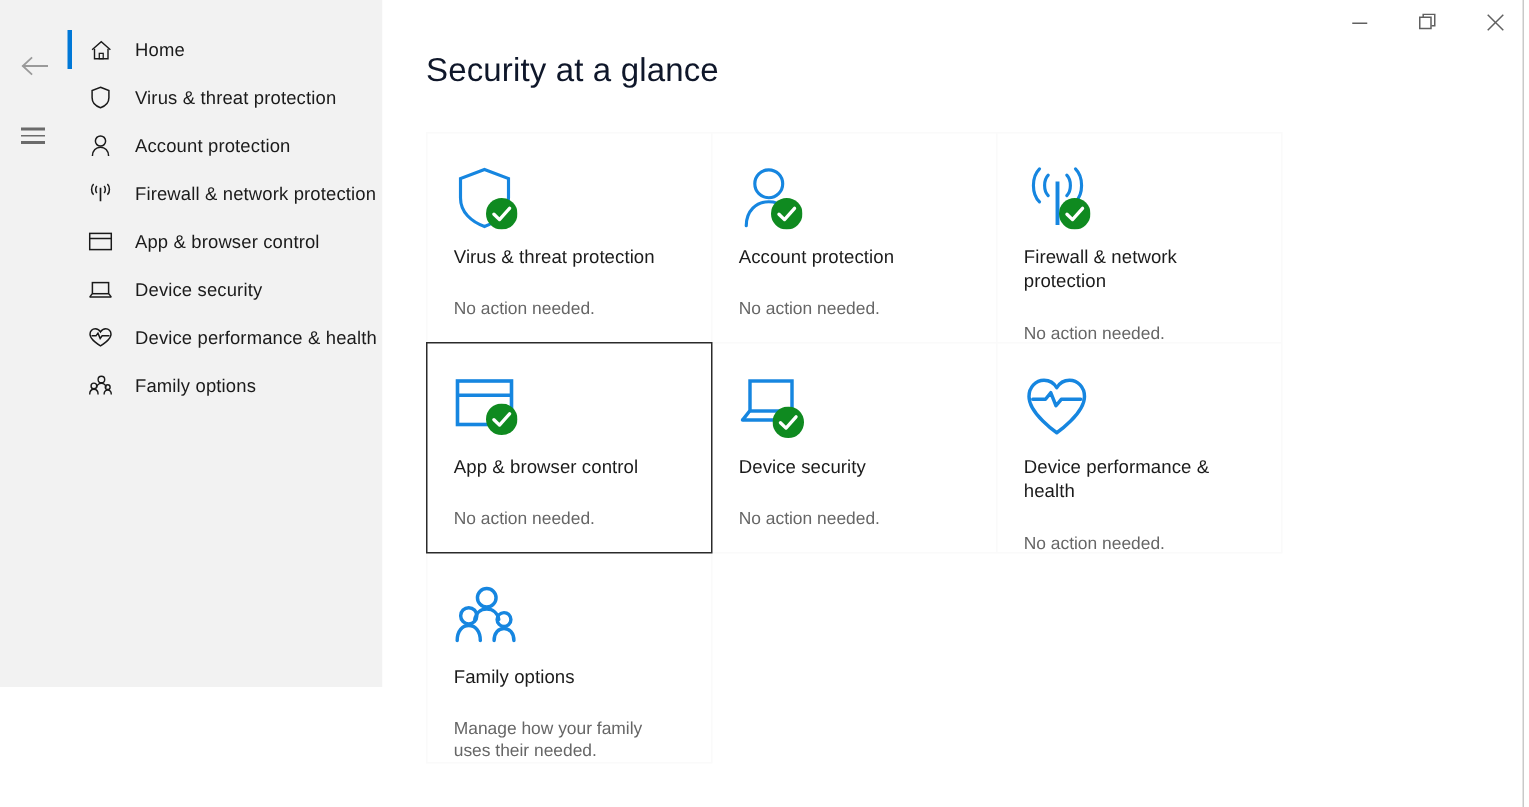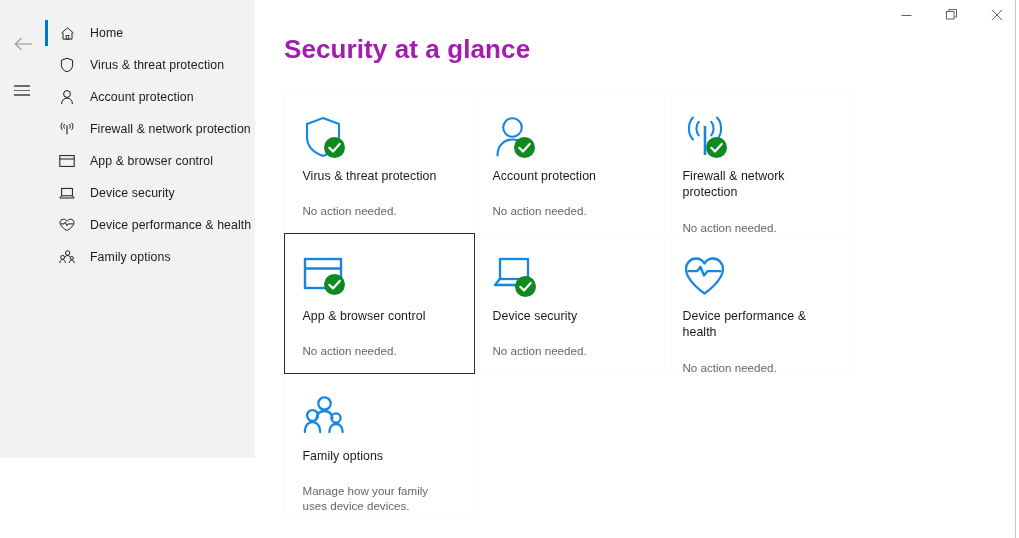--- a/index.html
+++ b/index.html
@@ -88,21 +88,21 @@
   .main {
     flex: 1 1 auto; height: 538px;
     background: #ffffff;
     position: relative;
     overflow: hidden;
   }
   .content {
     padding: 34px 0 0 29px;
   }
   .page-title {
-    font-size: 26px; font-weight: 700; color: #a21caf;
+    font-size: 22px; font-weight: 400; color: #0f172a;
     letter-spacing: 0.1px;
   }
   .page-sub {
     margin-top: 12px;
     font-size: 12.2px; color: #555555;
     line-height: 16.5px;
     max-width: 310px;
   }
 
   
@@ -430,21 +430,21 @@
             <svg width="44" height="44" viewBox="0 0 44 44" aria-hidden="true">
               <circle cx="21.5" cy="8.5" r="6.2" fill="none" stroke="#1686e0" stroke-width="2.3"></circle>
               <path d="M13.5 23.0 C14.3 18.5 17.6 16.0 21.5 16.0 C25.4 16.0 28.7 18.5 29.5 23.0" fill="none" stroke="#1686e0" stroke-width="2.3" stroke-linecap="round"></path>
               <circle cx="9.5" cy="20.5" r="5.4" fill="none" stroke="#1686e0" stroke-width="2.3"></circle>
               <path d="M1.8 37.0 C1.8 30.5 5.3 27.0 9.5 27.0 C13.7 27.0 17.2 30.5 17.2 37.0" fill="none" stroke="#1686e0" stroke-width="2.3" stroke-linecap="round"></path>
               <circle cx="33.0" cy="23.0" r="4.6" fill="none" stroke="#1686e0" stroke-width="2.3"></circle>
               <path d="M26.4 37.0 C26.4 31.9 29.3 29.0 33.0 29.0 C36.7 29.0 39.6 31.9 39.6 37.0" fill="none" stroke="#1686e0" stroke-width="2.3" stroke-linecap="round"></path>
             </svg>
           </span>
           <div class="tile-title">Family options</div>
-          <div class="tile-status">Manage how your family uses device devices.</div>
+          <div class="tile-status">Manage how your family uses their needed.</div>
         </div>
 
       </div>
     </div>
 
     <div class="scrollbar"></div>
   </div>
 
 </div>
 

